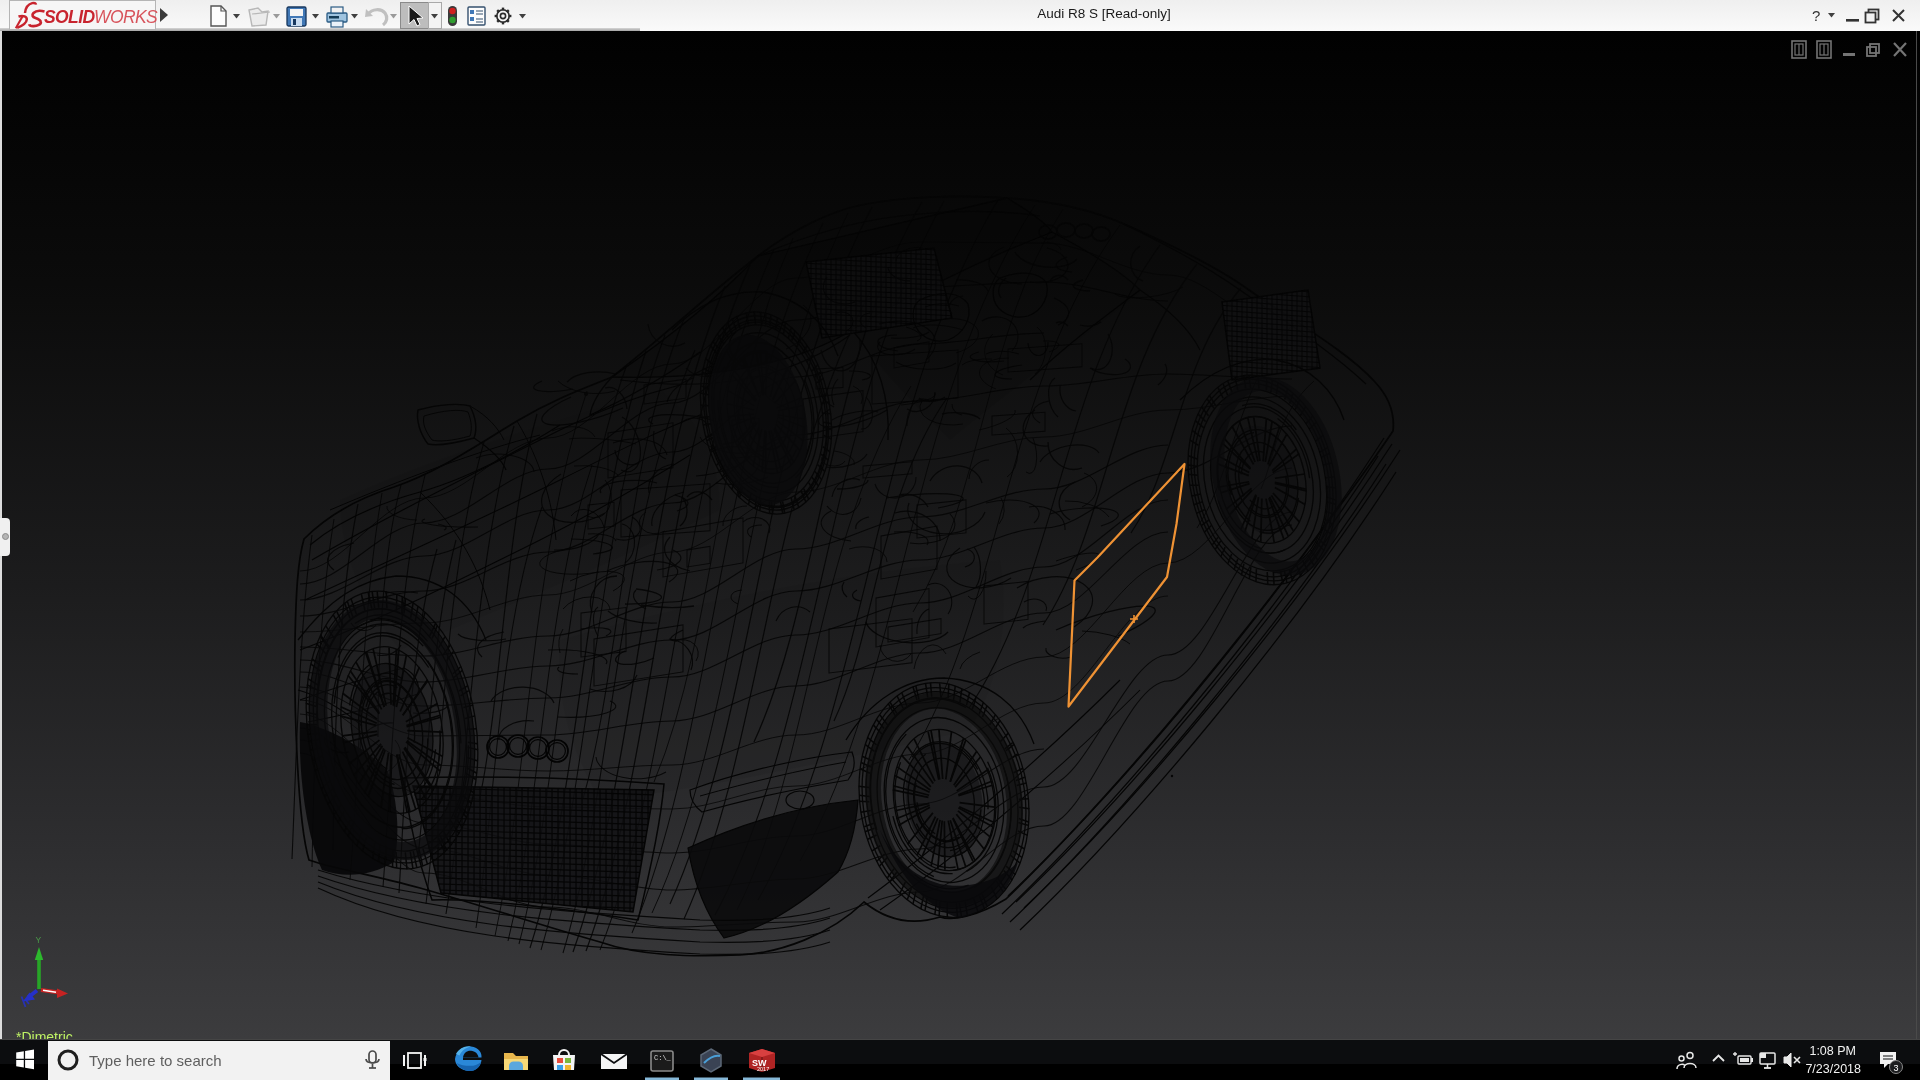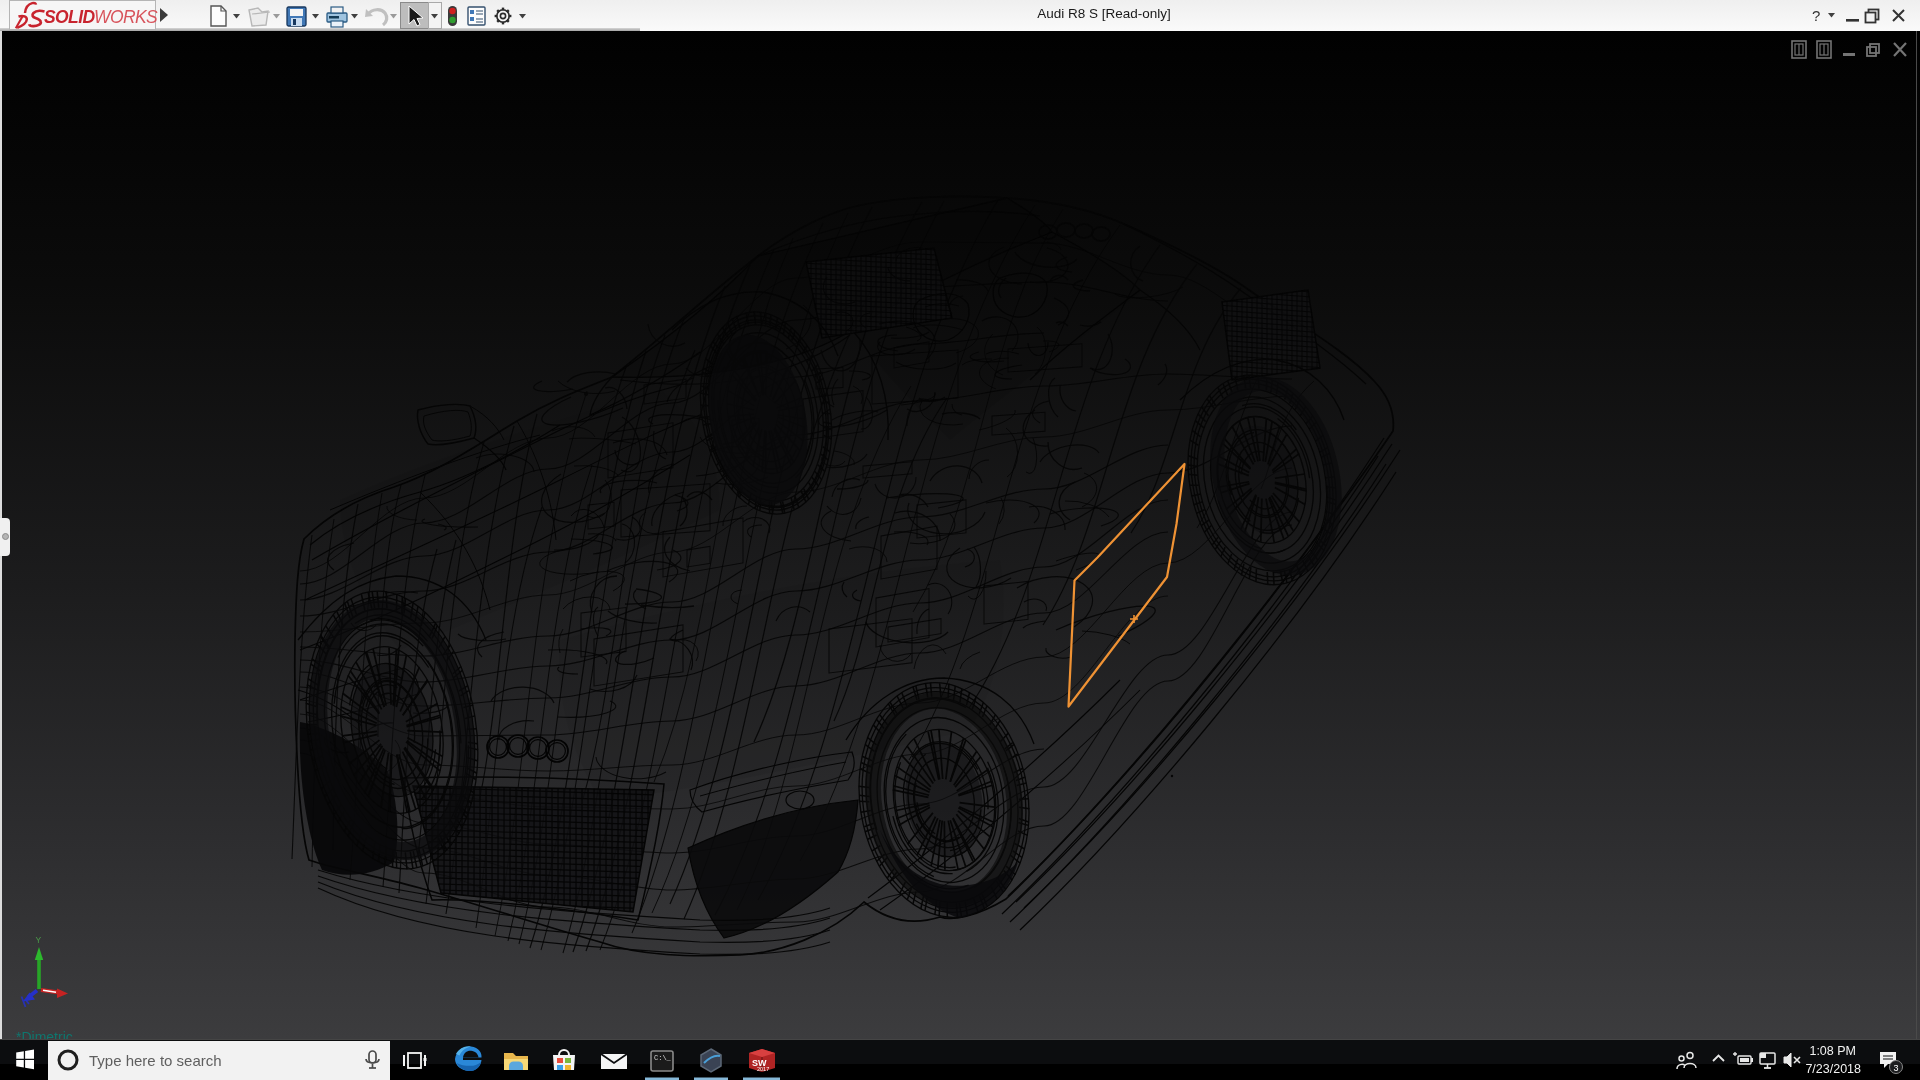--- a/index.html
+++ b/index.html
@@ -3,21 +3,21 @@
 <style>
 * { margin:0; padding:0; box-sizing:border-box; }
 html,body { width:1920px; height:1080px; overflow:hidden; background:#000; font-family:"Liberation Sans", sans-serif; -webkit-font-smoothing:antialiased; }
 .titlebar { position:absolute; left:0; top:0; width:1920px; height:31px; background:linear-gradient(#efefef,#fafafa); }
 .titlebar .shade { position:absolute; left:0; top:28px; width:640px; height:3px; background:linear-gradient(#d8d8d8,#a2a2a2); }
 .title-text { position:absolute; top:6px; left:410px; width:1388px; text-align:center; font-size:13.5px; color:#1a1a1a; }
 .viewport { position:absolute; left:0; top:31px; width:1920px; height:1008px; background:linear-gradient(180deg, #010101 0%, #0b0b0b 25%, #1c1c1d 55%, #2d2d2f 80%, #3c3c3e 100%); }
 .vp-left { position:absolute; left:0; top:31px; width:2px; height:1008px; background:#dcdcdc; }
 .vp-tab { position:absolute; left:0; top:518px; width:10px; height:38px; background:#f0f0f0; border-radius:0 4px 4px 0; }
 .vp-tab .dot { position:absolute; left:2px; top:15px; width:7px; height:7px; border-radius:50%; background:#b5b5b5; border:1px solid #8a8a8a; }
-.dimetric { position:absolute; left:16px; top:1029px; font-size:14px; color:#0f766e;text-decoration:underline; }
+.dimetric { position:absolute; left:16px; top:1029px; font-size:14px; color:#bef264;text-decoration:underline; }
 .topline { position:absolute; left:0; top:1039px; width:1920px; height:1px; background:#454545; }
 .taskbar { position:absolute; left:0; top:1040px; width:1920px; height:24px; background:#0c0d0f; }
 svg { display:block; }
 </style></head>
 <body>
 <div class="viewport"></div>
 <svg width="1920" height="1080" style="position:absolute;left:0;top:0" xmlns="http://www.w3.org/2000/svg">
 <path d="M312,535 C299,631 296,769 292,859" stroke="#050505" stroke-width="1.0875587015073411" fill="none" opacity="0.9"></path>
 <path d="M334,519 C317,623 314,770 312,867" stroke="#050505" stroke-width="0.9842320500444588" fill="none" opacity="0.9"></path>
 <path d="M358,504 C337,607 334,754 333,850" stroke="#050505" stroke-width="1.2316981298599519" fill="none" opacity="0.9"></path>

